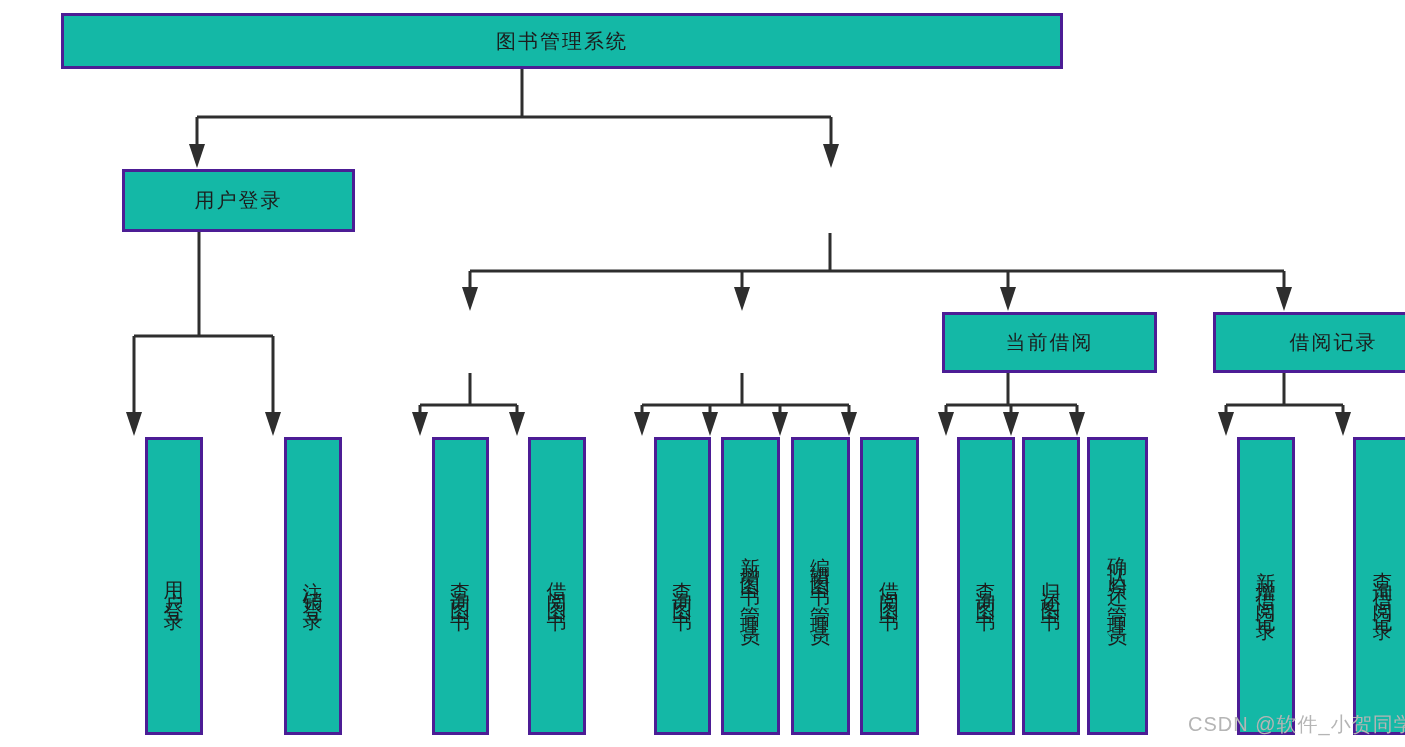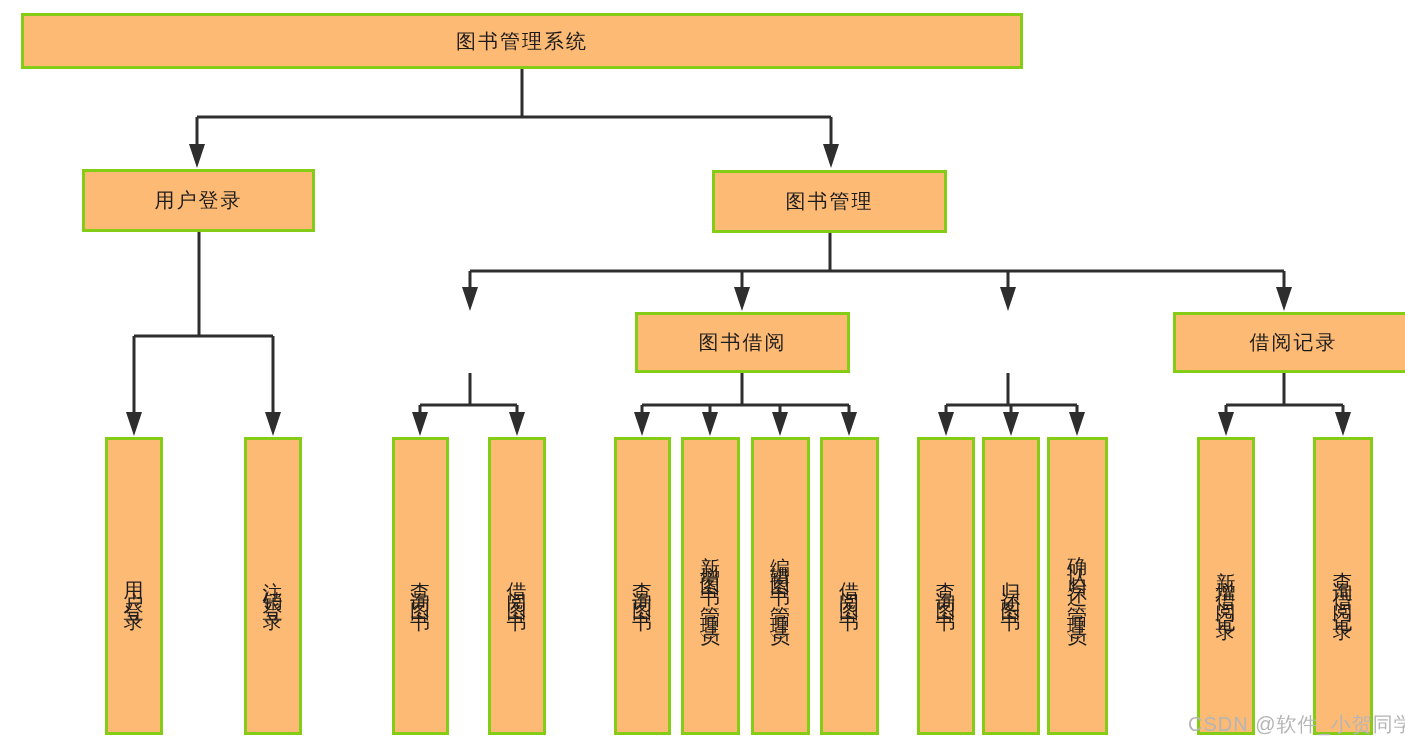--- a/index.html
+++ b/index.html
@@ -3,26 +3,27 @@
 <meta charset="utf-8">
 <style>
   html,body{margin:0;padding:0;background:#ffffff;}
   body{width:1405px;height:747px;position:relative;overflow:hidden;
        font-family:"Liberation Sans","DejaVu Sans",sans-serif;}
   .canvas{position:absolute;left:0;top:0;width:1405px;height:747px;}
   .connectors{position:absolute;left:0;top:0;pointer-events:none;}
   .hbox,.vbox{
     position:absolute;
     box-sizing:border-box;
-    border:3px solid #84cc16;
-    background:#fdba74;
+    border:3px solid #4c1d95;
+    background:#14b8a6;
     display:flex;
     align-items:center;
     justify-content:center;
     color:#1c1c1c;
+    margin-left:40px;
   }
   .hbox{font-size:20px;letter-spacing:2px;white-space:nowrap;}
   .vbox{z-index:1;}
   .vtext{
     writing-mode:vertical-rl;
     text-orientation:mixed;
     font-size:20px;
     letter-spacing:10px;
     line-height:1;
     color:#1c1c1c;
@@ -78,23 +79,22 @@
       <polygon points="1003,412 1019,412 1011,436"></polygon>
       <polygon points="1069,412 1085,412 1077,436"></polygon>
       <polygon points="1218,412 1234,412 1226,436"></polygon>
       <polygon points="1335,412 1351,412 1343,436"></polygon>
     </g>
   </svg>
 
   <div class="hbox" style="left:21px;top:13px;width:1002px;height:56px">图书管理系统</div>
 
   <div class="hbox" style="left:82px;top:169px;width:233px;height:63px">用户登录</div>
-  <div class="hbox" style="left:712px;top:170px;width:235px;height:63px">图书管理</div>
 
-  <div class="hbox" style="left:635px;top:312px;width:215px;height:61px">图书借阅</div>
+  <div class="hbox" style="left:902px;top:312px;width:215px;height:61px">当前借阅</div>
   <div class="hbox" style="left:1173px;top:312px;width:241px;height:61px">借阅记录</div>
 
   <div class="vbox" style="left:105px;top:437px;width:58px;height:298px">
     <span class="vtext">用户登录</span>
   </div>
   <div class="vbox" style="left:244px;top:437px;width:58px;height:298px">
     <span class="vtext">注销登录</span>
   </div>
 
   <div class="vbox" style="left:392px;top:437px;width:57px;height:298px">

